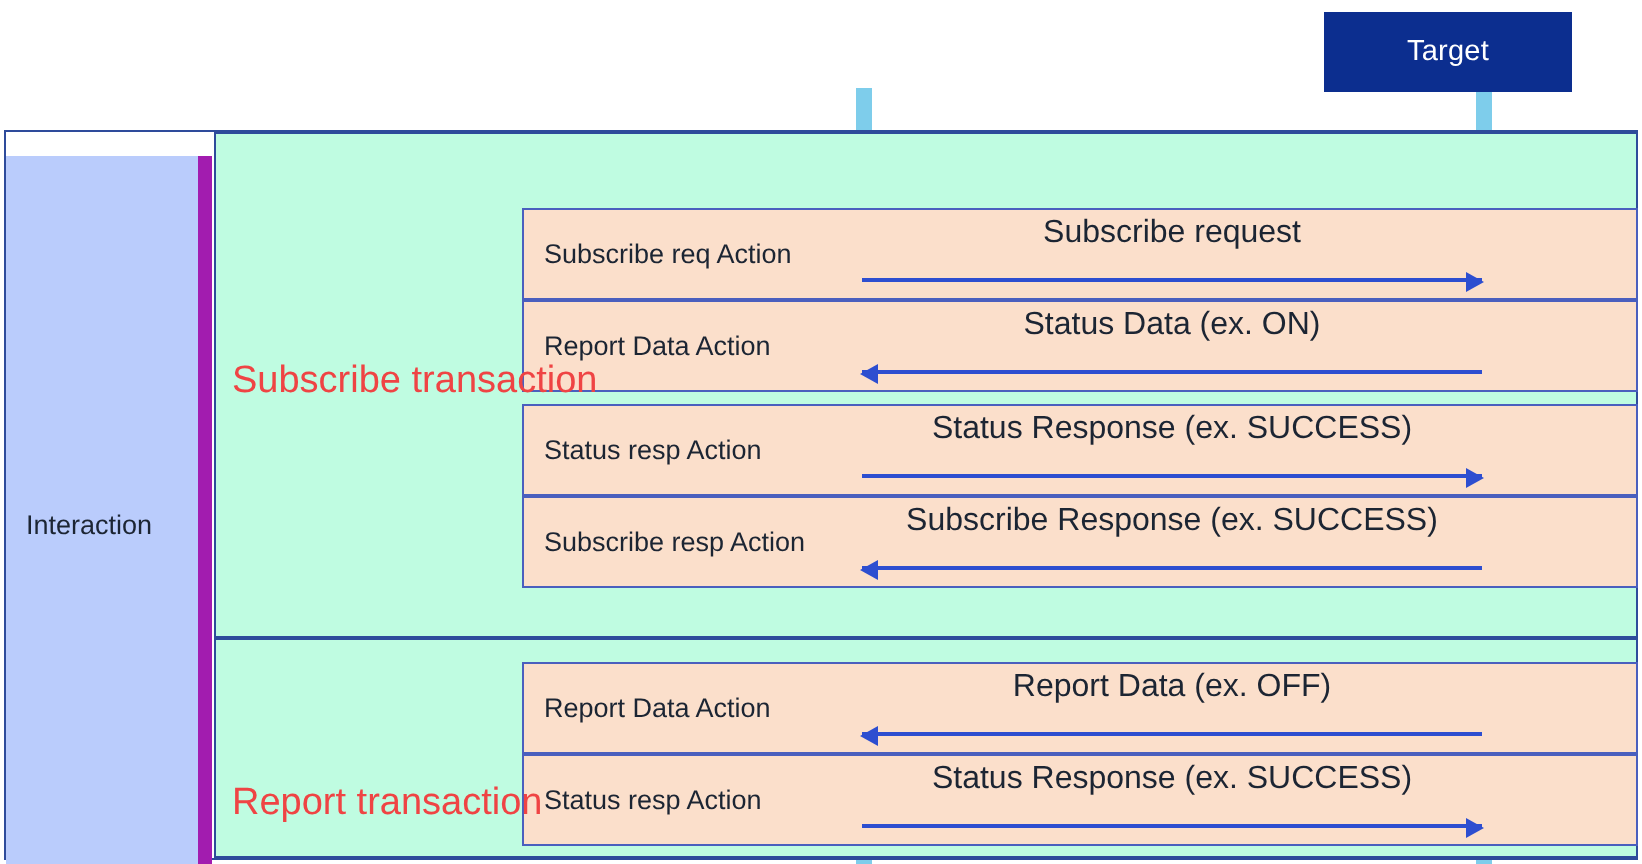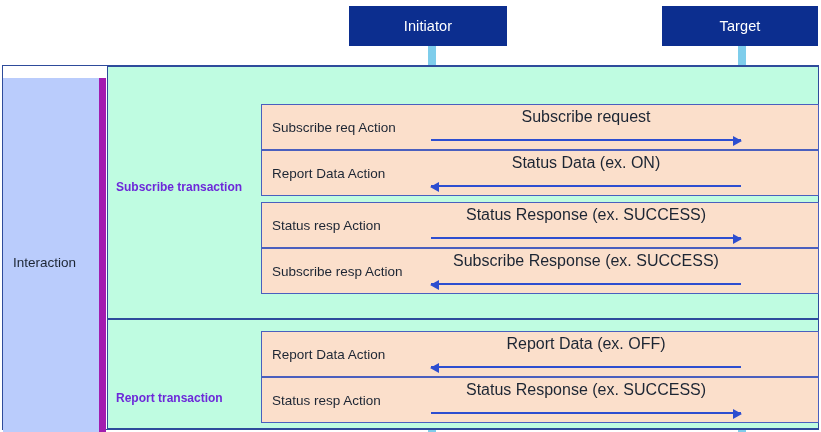--- a/index.html
+++ b/index.html
@@ -83,25 +83,24 @@
     position: absolute;
     left: 104px;
     width: 712px;
     background: #BFFCE1;
     border: 1px solid #2E4B9B;
     box-sizing: border-box;
     z-index: 2;
   }
   .transaction-label {
     position: absolute;
-    font-size: 12px;
-    color: #6d28d9;
+    font-size: 19px;
+    color: #ef4444;
     white-space: nowrap;
     z-index: 5;
-    font-weight: bold;
   }
 
   
   .action-row {
     position: absolute;
     height: 46px;
     background: #FBDFCB;
     border: 1px solid #4A5FBE;
     box-sizing: border-box;
     z-index: 3;
@@ -158,24 +157,21 @@
   }
 </style>
 </head>
 <body>
 
 <div id="canvas">
 
   <div class="lifeline" style="left:428px;"></div>
   <div class="lifeline" style="left:738px;"></div>
 
-  <div class="participant" style="left:349px; width:158px;">
-    <span>Initiator</span>
-  </div>
-  <div class="participant" style="left:662px; width:156px;">
+  <div class="participant" style="left:662px; width:124px;">
     <span>Target</span>
   </div>
 
   <div id="frame">
 
     <div class="interaction-col">
       <span class="interaction-label">Interaction</span>
     </div>
 
     <div class="transaction" style="top:0px; height:253px;"></div>

